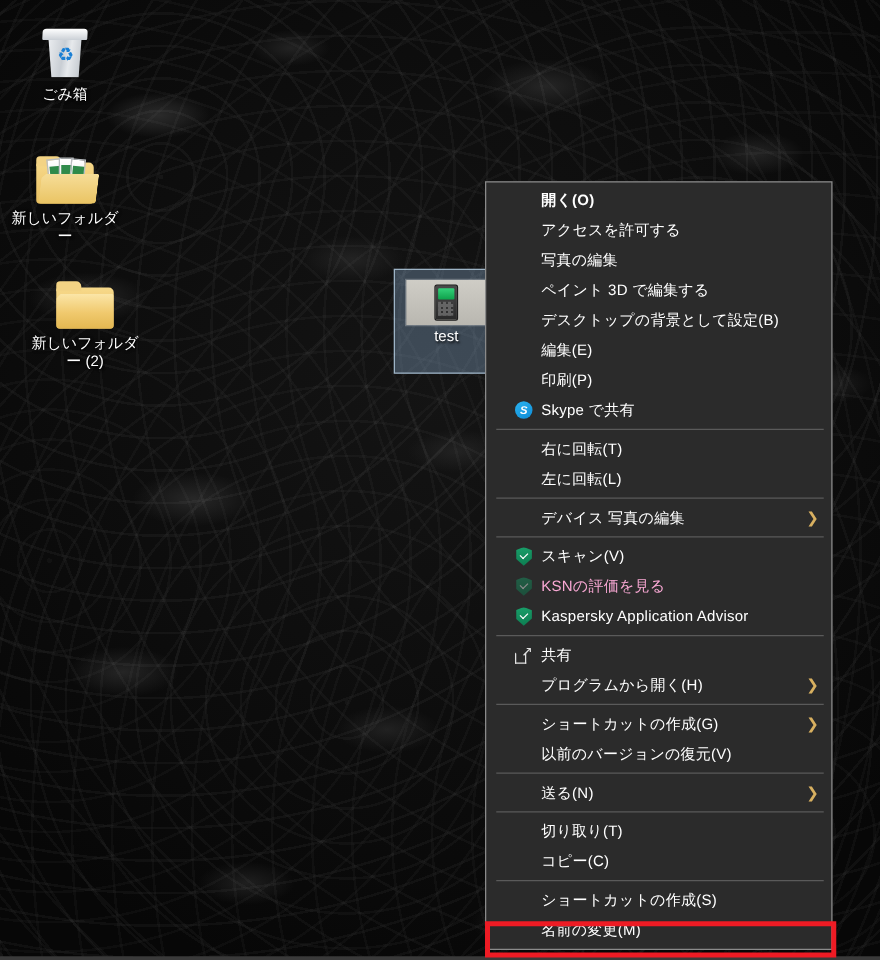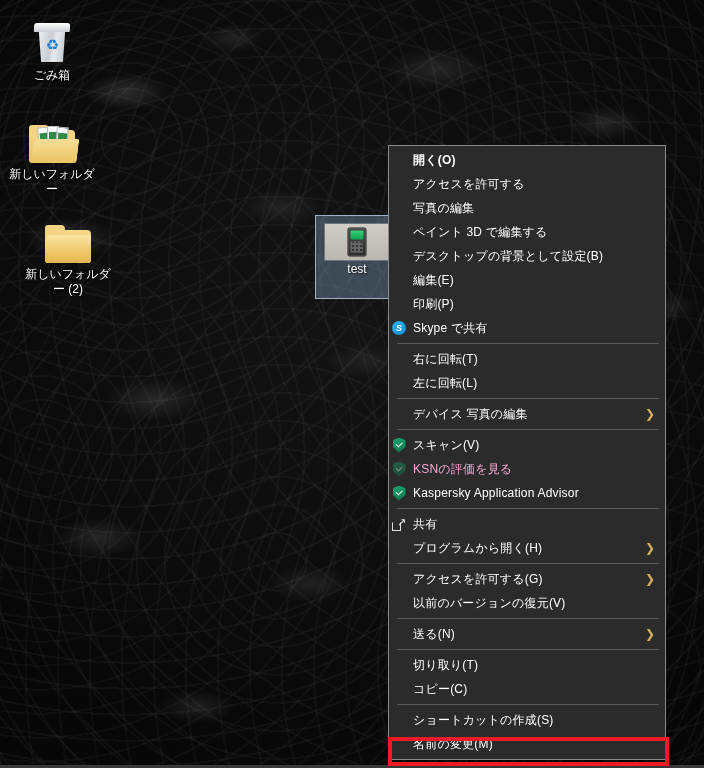--- a/index.html
+++ b/index.html
@@ -204,21 +204,21 @@
     padding: 2px 0 3px 0;
     color: #ffffff;
     font-size: 12px;
     user-select: none;
   }
   .mi {
     position: relative;
     display: flex;
     align-items: center;
     height: 24px;
-    padding: 0 10px 0 0;
+    padding: 0 10px 0 20px;
     box-sizing: border-box;
     white-space: nowrap;
     cursor: default;
   }
   .mi .ic {
     width: 20px;
     min-width: 20px;
     height: 18px;
     margin-right: 4px;
     display: flex;
@@ -424,21 +424,21 @@
         <span class="txt">共有</span>
       </div>
       <div class="mi">
         <span class="ic"></span>
         <span class="txt">プログラムから開く(H)</span>
         <span class="chev">❯</span>
       </div>
       <div class="sep"></div>
       <div class="mi">
         <span class="ic"></span>
-        <span class="txt">アクセスを許可する(G)</span>
+        <span class="txt">ショートカットの作成(G)</span>
         <span class="chev">❯</span>
       </div>
       <div class="mi">
         <span class="ic"></span>
         <span class="txt">以前のバージョンの復元(V)</span>
       </div>
       <div class="sep"></div>
       <div class="mi">
         <span class="ic"></span>
         <span class="txt">送る(N)</span>

